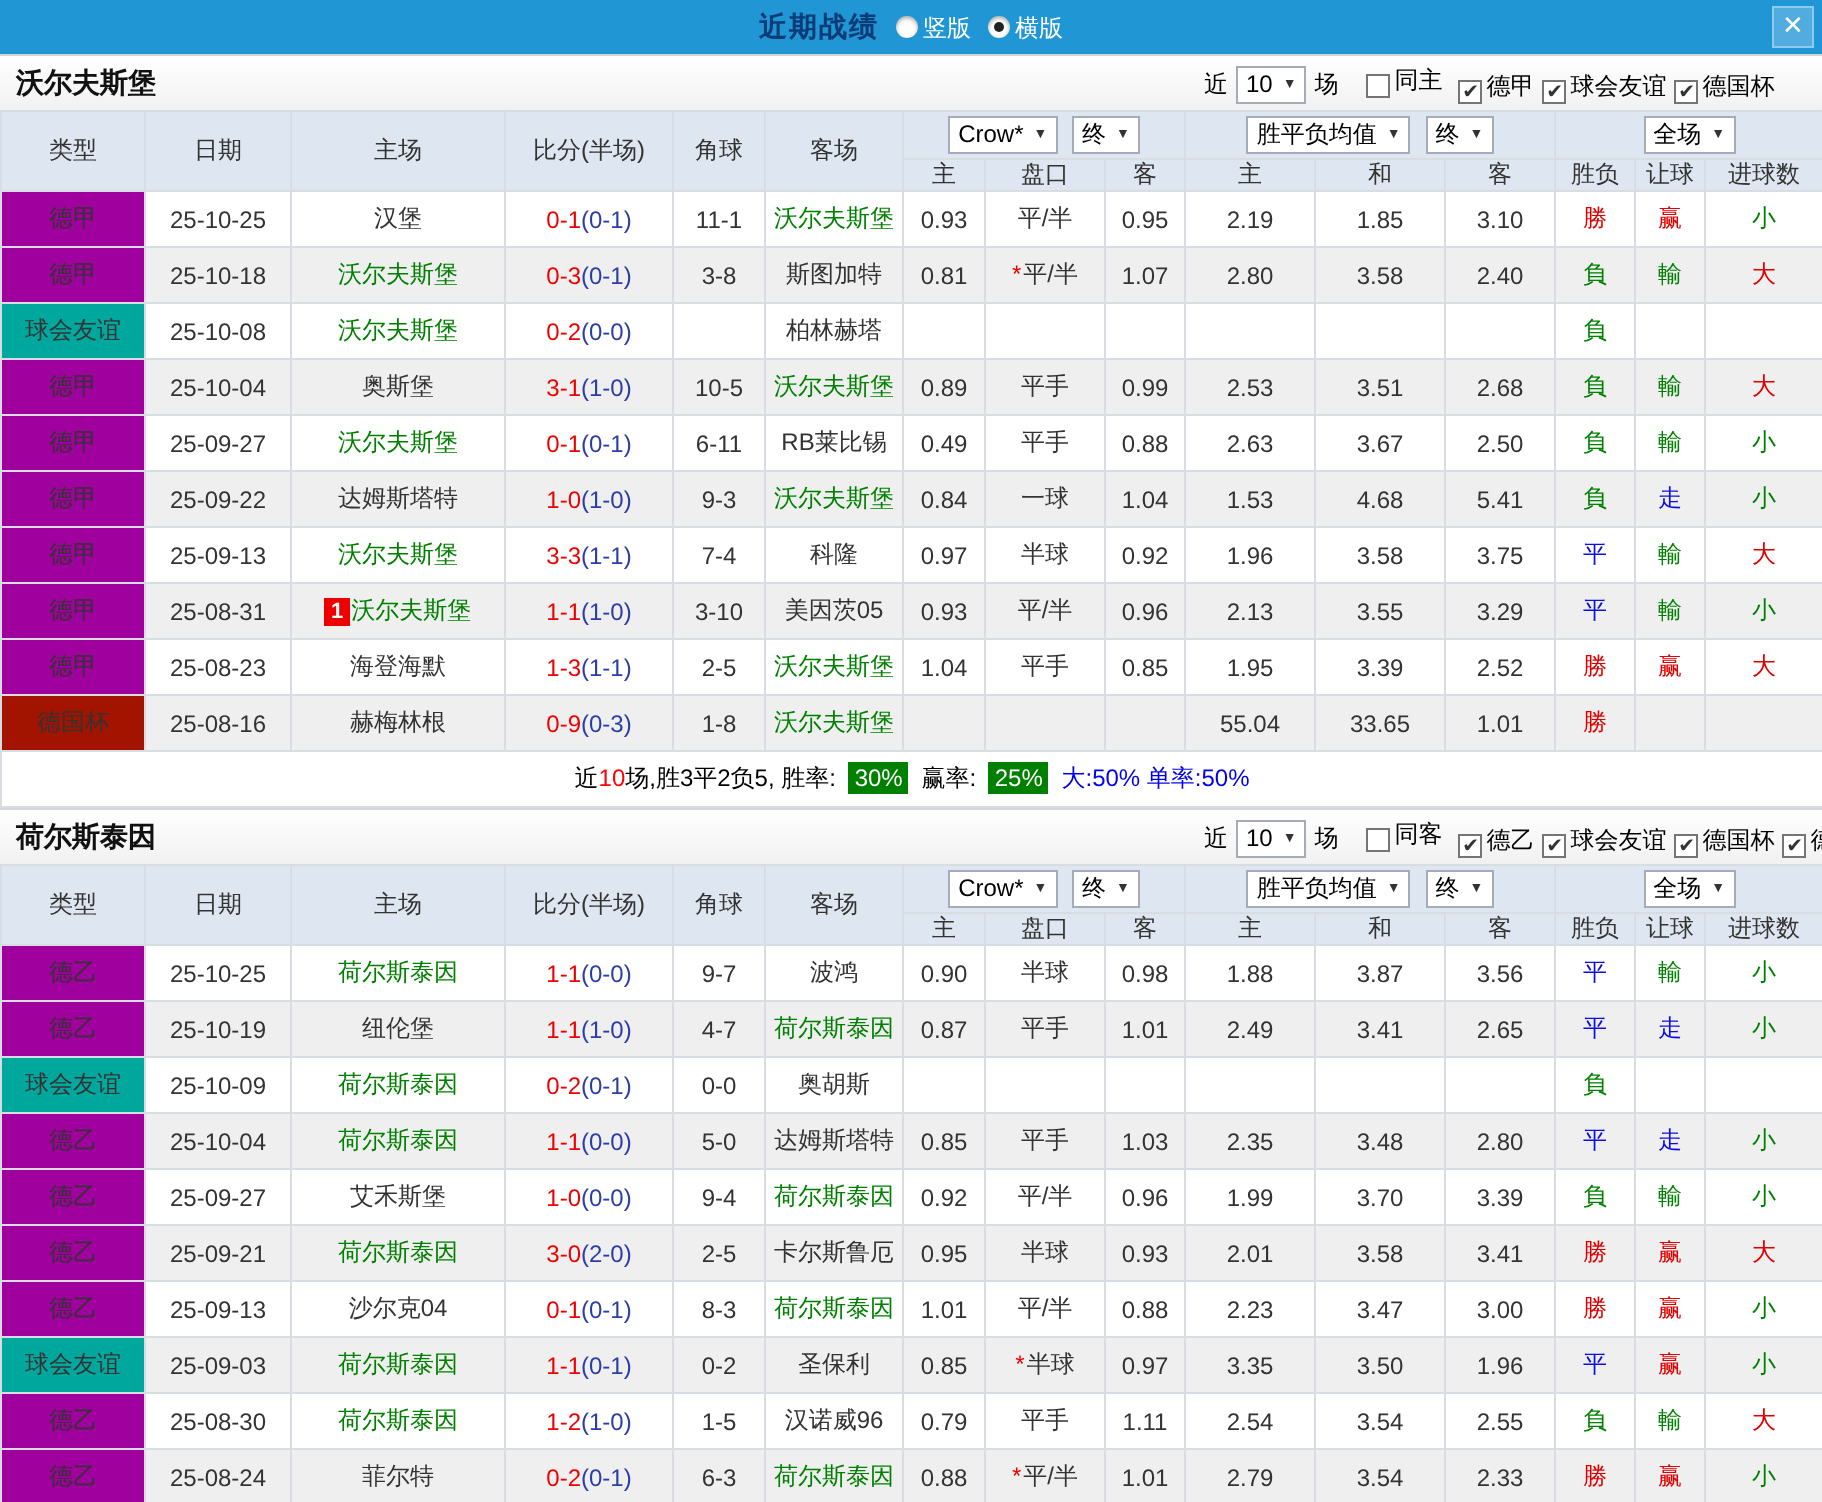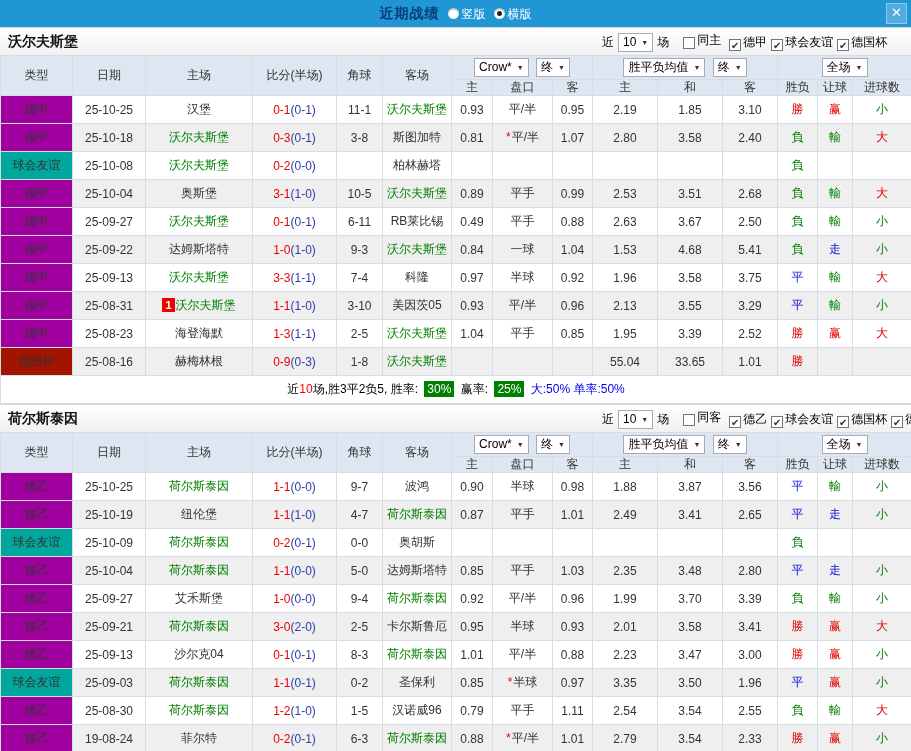--- a/index.html
+++ b/index.html
@@ -570,21 +570,21 @@
               <td class="c-odds">1.11</td>
               <td class="c-avg">2.54</td>
               <td class="c-avg">3.54</td>
               <td class="c-avg">2.55</td>
               <td class="c-res" style="color: rgb(0, 128, 0);">負</td>
               <td class="c-res" style="color: rgb(0, 128, 0);">輸</td>
               <td class="c-res" style="color: rgb(224, 0, 0);">大</td>
             </tr>
             <tr class="even">
               <td class="c-type" style="background: rgb(160, 0, 158);">德乙</td>
-              <td class="c-date">19-08-24</td>
+              <td class="c-date">25-08-24</td>
               <td class="c-team"><span>菲尔特</span></td>
               <td class="c-score"><span class="ft">0-2</span><span class="ht">(0-1)</span></td>
               <td class="c-corner">6-3</td>
               <td class="c-team"><span class="team-green">荷尔斯泰因</span></td>
               <td class="c-odds">0.88</td>
               <td class="c-odds"><span class="star">*</span>平/半</td>
               <td class="c-odds">1.01</td>
               <td class="c-avg">2.79</td>
               <td class="c-avg">3.54</td>
               <td class="c-avg">2.33</td>

